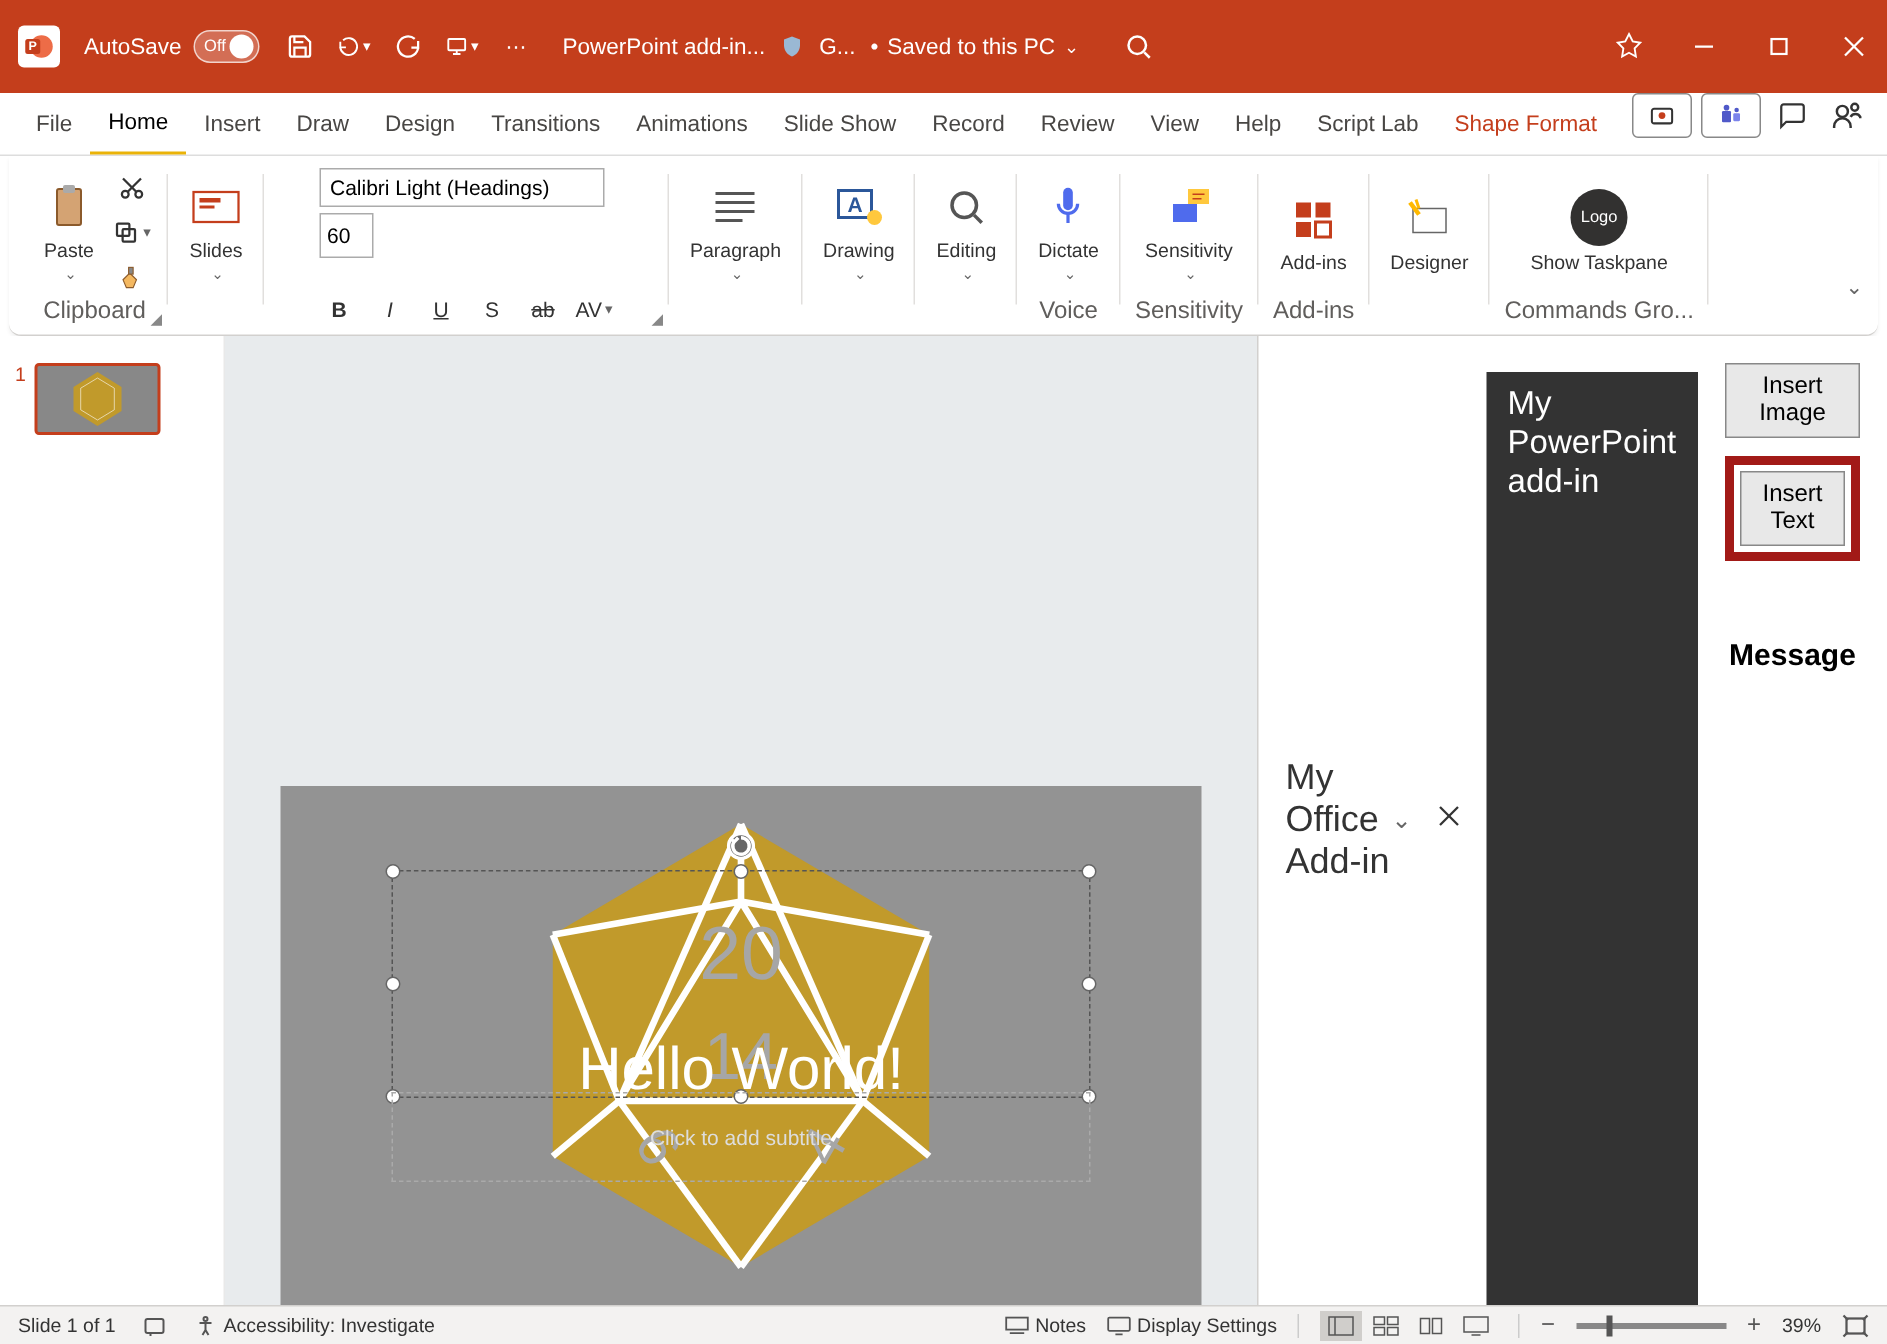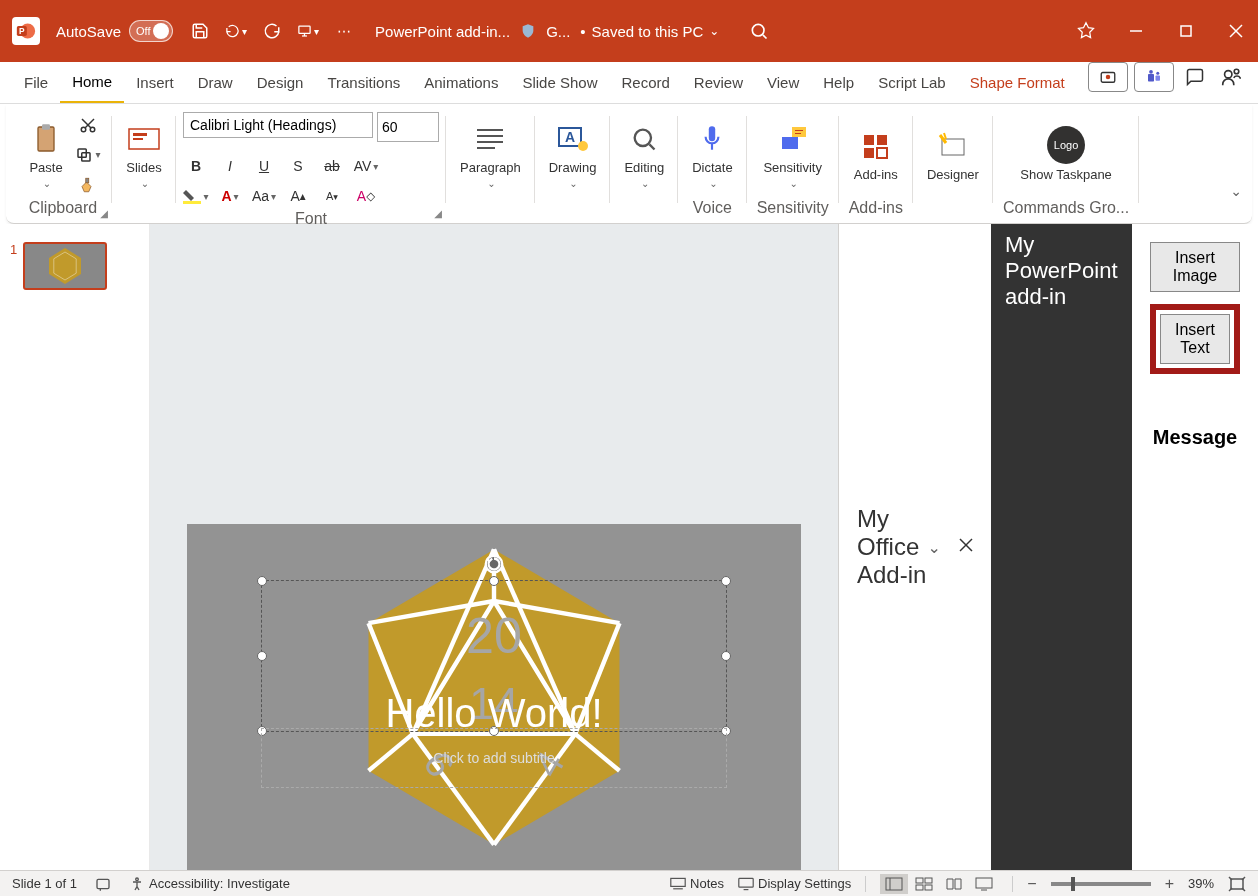--- a/index.html
+++ b/index.html
@@ -36,22 +36,22 @@
 .ribbon-group { display: flex; flex-direction: column; align-items: center; padding: 4px 10px; position: relative; }
 .ribbon-group:after { content: ''; position: absolute; right: 0; top: 8px; bottom: 20px; width: 1px; background: #e1dfdd; }
 .rg-content { flex: 1; display: flex; align-items: center; gap: 6px; }
 .rg-label { font-size: 16px; color: #605e5c; padding: 2px 0; }
 .rg-dialog { position: absolute; right: 4px; bottom: 4px; font-size: 10px; color: #888; }
 .big-btn { display: flex; flex-direction: column; align-items: center; gap: 3px; font-size: 13px; color: #333; padding: 2px 4px; }
 .big-icon { width: 36px; height: 36px; display: flex; align-items: center; justify-content: center; }
 .small-btns { display: flex; flex-direction: column; gap: 6px; }
 .small-btn { width: 28px; height: 24px; display: flex; align-items: center; justify-content: center; }
 .font-select { width: 190px; height: 26px; border: 1px solid #ababab; font-size: 14px; padding: 2px 6px; background: #fff; }
-.size-select { width: 62px; height: 26px; border: 1px solid #ababab; font-size: 14px; padding: 14px 4px; background: #fff; }
-.font-row { display: flex; gap: 4px; margin-bottom: 6px; }
+.size-select { width: 36px; height: 26px; border: 1px solid #ababab; font-size: 14px; padding: 14px 4px; background: #fff; }
+.font-row { display: flex; gap: 4px; margin-bottom: 16px; flex-direction: column; }
 .font-btns { display: flex; gap: 8px; align-items: center; flex-wrap: wrap; }
 .fbtn { width: 26px; height: 24px; display: flex; align-items: center; justify-content: center; font-size: 14px; color: #333; }
 .logo-circ { width: 38px; height: 38px; border-radius: 50%; background: #323130; color: #fff; display: flex; align-items: center; justify-content: center; font-size: 11px; }
 .ribbon-chevron { position: absolute; right: 10px; bottom: 24px; font-size: 14px; color: #666; }
 
 
 .workspace { position: absolute; top: 224px; bottom: 26px; left: 0; right: 0; display: flex; background: #fff; }
 .thumbs { width: 150px; background: #fff; padding: 18px 10px; border-right: 1px solid #e9e9e9; }
 .thumb-wrap { display: flex; gap: 6px; align-items: flex-start; }
 .thumb-num { font-size: 13px; color: #c43e1c; }
@@ -64,21 +64,21 @@
 .handle { width: 10px; height: 10px; background: #fff; border: 1px solid #666; border-radius: 50%; position: absolute; }
 .rotate-handle { position: absolute; top: -28px; left: 50%; transform: translateX(-50%); width: 22px; height: 22px; }
 .title-text { position: absolute; width: 100%; text-align: center; top: 110px; font-size: 40px; color: #fff; font-weight: 300; }
 .subtitle-text { font-size: 14px; color: #ddd; }
 
 
 .taskpane { width: 420px; background: #fff; border-left: 1px solid #d2d0ce; display: flex; flex-direction: row; }
 .tp-header { padding: 12px 18px; display: flex; align-items: center; justify-content: space-between; }
 .tp-title { font-size: 24px; font-weight: 400; color: #333; }
 .tp-controls { display: flex; gap: 18px; }
-.tp-banner { background: #333; color: #fff; padding: 8px 14px; font-size: 22px; font-weight: 300; }
+.tp-banner { background: #333; color: #fff; padding: 8px 14px; font-size: 22px; font-weight: 300; margin-top: 24px; }
 .tp-body { flex: 1; padding: 18px; display: flex; flex-direction: column; align-items: center; gap: 12px; }
 .tp-btn { padding: 6px 14px; background: #e8e8e8; border: 1px solid #888; font-size: 16px; color: #000; }
 .tp-btn-highlight { border: 6px solid #a21a17; padding: 4px; }
 .tp-message { font-size: 20px; font-weight: 600; margin-top: 40px; color: #000; }
 
 
 .statusbar { position: absolute; bottom: 0; left: 0; right: 0; height: 26px; background: #f3f2f1; border-top: 1px solid #d2d0ce; display: flex; align-items: center; padding: 0 12px; font-size: 13px; color: #333; gap: 18px; }
 .sb-right { margin-left: auto; display: flex; align-items: center; gap: 14px; }
 .sb-btn { display: flex; align-items: center; gap: 4px; }
 .view-btns { display: flex; gap: 2px; }

